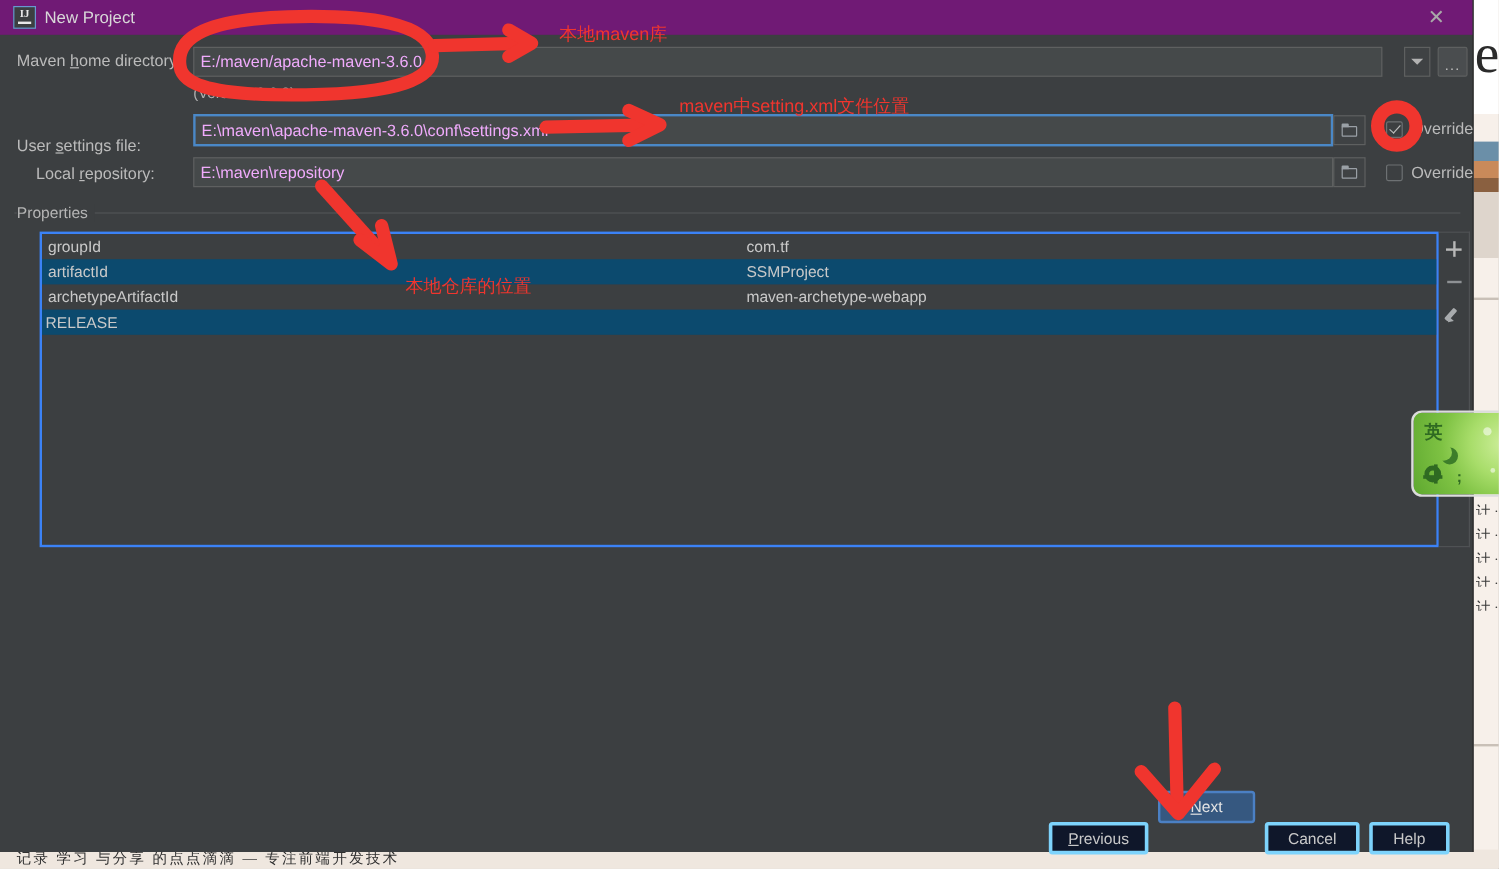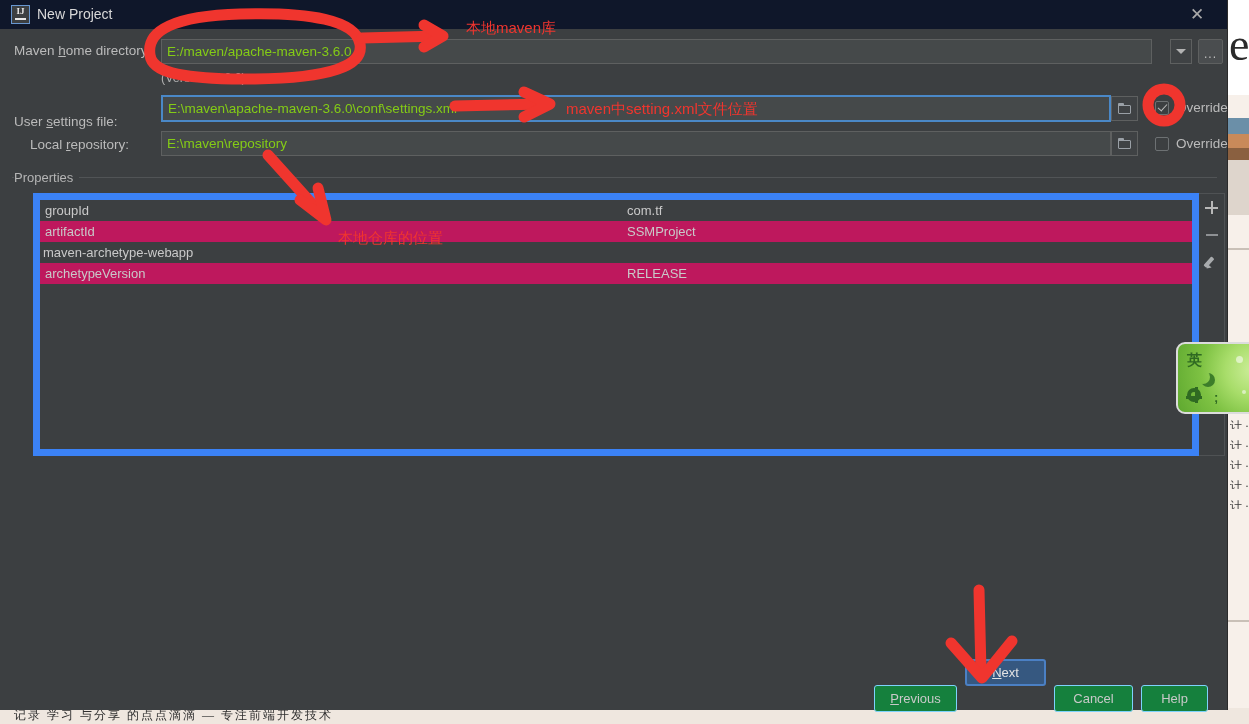--- a/index.html
+++ b/index.html
@@ -21,36 +21,36 @@
      font-family:"Liberation Serif",serif;overflow:hidden;white-space:nowrap;}
   #bg-bottom{position:absolute;left:0;bottom:0;width:1249px;height:16px;background:#efe7df;
      color:#2f2f2f;font-size:12px;white-space:nowrap;overflow:hidden;font-family:"Liberation Serif",serif;
      letter-spacing:2px;padding-left:14px;box-sizing:border-box;line-height:14px;}
 
   
   #dialog{position:absolute;left:0;top:0;width:1228px;height:710px;background:#3c3f41;
     color:#bbbbbb;font-size:13px;box-sizing:border-box;border-right:1px solid #2b2b2b;}
 
   
-  #titlebar{height:29px;position:relative;background:#0f172a;}
+  #titlebar{height:29px;position:relative;background:#701a75;}
   #titlebar .ij{position:absolute;left:11px;top:5px;width:19px;height:19px;background:#3c3f41;
     border:1px solid #6897d0;box-sizing:border-box;}
   #titlebar .ij .ij-t{position:absolute;left:0;right:0;top:1px;text-align:center;font-size:9px;
     font-weight:bold;color:#e8e8e8;font-family:"Liberation Serif",serif;line-height:9px;letter-spacing:0px;}
   #titlebar .ij .ij-bar{position:absolute;left:3px;right:3px;bottom:3px;height:2px;background:#e8e8e8;}
   #title-text{position:absolute;left:37px;top:6px;font-size:14px;color:#d8d8d8;}
   #close-btn{position:absolute;right:12px;top:0px;width:36px;height:29px;color:#a9a9a9;
     font-size:17px;display:flex;align-items:center;justify-content:center;cursor:pointer;}
 
   
   .label{position:absolute;color:#bbbbbb;font-size:13.5px;white-space:nowrap;}
   .label u{text-decoration:underline;}
 
   .field{position:absolute;box-sizing:border-box;background:#45494a;border:1px solid #5e6060;
-    height:25px;color:#84cc16;font-size:13.5px;display:flex;align-items:center;padding-left:5px;}
+    height:25px;color:#f0abfc;font-size:13.5px;display:flex;align-items:center;padding-left:5px;}
   .field.focused{border:2px solid #4a88c7;background:#45494a;}
   .folder-btn{position:absolute;box-sizing:border-box;width:27px;height:25px;background:#3f4244;
     border:1px solid #5e6060;display:flex;align-items:center;justify-content:center;cursor:pointer;}
   .folder-ico{width:14px;height:11px;position:relative;}
   .folder-ico:before{content:"";position:absolute;left:0;top:2px;width:13px;height:9px;
     border:1.4px solid #9aa0a6;border-radius:1px;box-sizing:border-box;}
   .folder-ico:after{content:"";position:absolute;left:0;top:0px;width:6px;height:3px;
     background:#9aa0a6;border-radius:1px 1px 0 0;}
 
   #maven-dd{position:absolute;box-sizing:border-box;width:22px;height:25px;background:#3f4244;
@@ -70,44 +70,44 @@
   .cb.checked:after{content:"";position:absolute;left:3.5px;top:0.5px;width:4px;height:8px;
      border:solid #bcbcbc;border-width:0 1.8px 1.8px 0;transform:rotate(42deg);}
   .cb-label{color:#bbbbbb;font-size:13.5px;}
 
   
   #props-label{position:absolute;left:14px;top:170px;color:#b5b5b5;font-size:13px;background:#3c3f41;
     padding-right:6px;z-index:2;}
   #props-line{position:absolute;left:12px;top:177px;width:1205px;height:1px;background:#515456;}
 
   #table-wrap{position:absolute;left:33px;top:193px;width:1166px;height:263px;
-    background:#3c3f41;border:7px solid #3b82f6;box-sizing:border-box;overflow:hidden;}
+    background:#3c3f41;border:2px solid #3b82f6;box-sizing:border-box;overflow:hidden;}
   .trow{height:21px;display:flex;align-items:center;font-size:13px;color:#c9c9c9;box-sizing:border-box;}
-  .trow.alt{background:#be185d;}
+  .trow.alt{background:#0c4a6e;}
   .tkey{width:584px;padding-left:5px;box-sizing:border-box;white-space:nowrap;overflow:hidden;}
   .tval{flex:1;padding-left:3px;box-sizing:border-box;white-space:nowrap;overflow:hidden;}
 
   
   #tbl-tools{position:absolute;left:1199px;top:193px;width:26px;height:263px;
     border:1px solid #4f5254;border-left:none;box-sizing:border-box;background:#3c3f41;}
   .tbtn{width:25px;height:27px;display:flex;align-items:center;justify-content:center;cursor:pointer;color:#b8b8b8;}
   .ic-plus{position:relative;width:13px;height:13px;}
   .ic-plus:before,.ic-plus:after{content:"";position:absolute;background:#b8b8b8;}
   .ic-plus:before{left:0;top:5.5px;width:13px;height:2px;}
   .ic-plus:after{left:5.5px;top:0;width:2px;height:13px;}
   .ic-minus{width:12px;height:2px;background:#8e9194;}
   .ic-pencil{width:14px;height:14px;position:relative;}
   .ic-pencil:before{content:"";position:absolute;left:2px;top:1px;width:3.5px;height:12px;
     background:#a8abad;transform:rotate(42deg);border-radius:1px;}
   .ic-pencil:after{content:"";position:absolute;left:0.5px;bottom:0px;width:0;height:0;
     border-left:3px solid transparent;border-right:3px solid transparent;border-top:4px solid #a8abad;
     transform:rotate(42deg);}
 
   
-  .dlg-btn{position:absolute;height:27px;box-sizing:border-box;background:#15803d;border:1px solid #7dd3fc;
+  .dlg-btn{position:absolute;height:27px;box-sizing:border-box;background:#0f172a;border:3px solid #7dd3fc;
     border-radius:3px;color:#c9c9c9;font-size:13px;display:flex;align-items:center;justify-content:center;cursor:pointer;}
   .dlg-btn.primary{background:#365880;border:2px solid #4b80c4;color:#e3e3e3;}
   .dlg-btn u{text-decoration:underline;}
 
   
   #annot{position:absolute;inset:0;pointer-events:none;}
   .anno-text{position:absolute;color:#f0352e;font-size:15px;white-space:nowrap;
     font-family:"Liberation Sans","DejaVu Sans",sans-serif;}
 
   
@@ -195,24 +195,24 @@
   <div id="table-wrap">
     <div class="trow">
       <span class="tkey">groupId</span>
       <span class="tval">com.tf</span>
     </div>
     <div class="trow alt">
       <span class="tkey">artifactId</span>
       <span class="tval">SSMProject</span>
     </div>
     <div class="trow">
+      <span class="tkey">archetypeArtifactId</span>
       <span class="tval">maven-archetype-webapp</span>
     </div>
     <div class="trow alt">
-      <span class="tkey">archetypeVersion</span>
       <span class="tval">RELEASE</span>
     </div>
   </div>
 
   <div id="tbl-tools">
     <div class="tbtn">
         <span class="ic-plus"></span>
       </div>
     <div class="tbtn">
         <span class="ic-minus"></span>
@@ -258,14 +258,14 @@
     <path d="M300 200 L326 220 L318 188"></path>
 
     <circle cx="1164" cy="105" r="16"></circle>
 
     <path d="M979 590 L981 672"></path>
     <path d="M951 643 L982 678 L1012 641"></path>
   </g>
 </svg>
 
 <div class="anno-text" style="left:466px;top:19px;">本地maven库</div>
-<div class="anno-text" style="left:566px;top:100px;">maven中setting.xml文件位置</div>
+<div class="anno-text" style="left:566px;top:79px;">maven中setting.xml文件位置</div>
 <div class="anno-text" style="left:338px;top:229px;">本地仓库的位置</div>
 
 </body></html>

